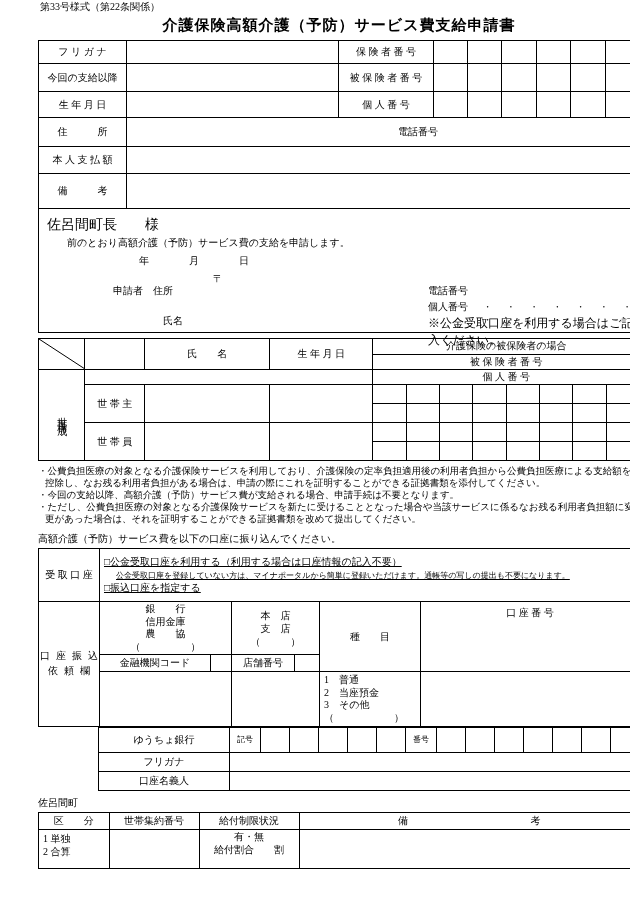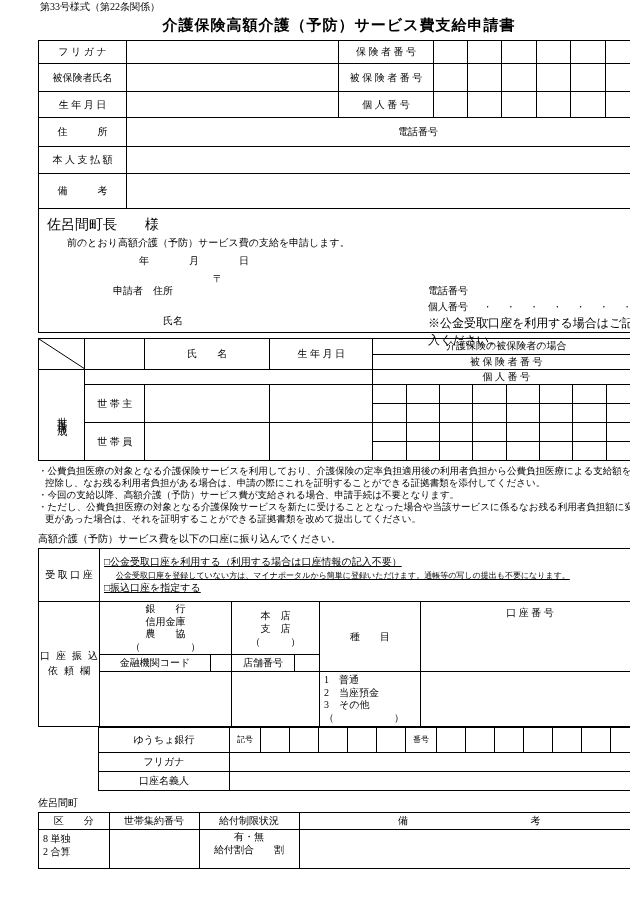--- a/index.html
+++ b/index.html
@@ -55,21 +55,21 @@
       <td style="width:215px;"></td>
       <td class="lbl" style="width:95px;">保 険 者 番 号</td>
       <td style="width:34px;"></td>
       <td style="width:34px;"></td>
       <td style="width:34px;"></td>
       <td style="width:34px;"></td>
       <td style="width:34px;"></td>
       <td style="width:34px;"></td>
     </tr>
     <tr>
-      <td class="lbl" style="height:27px;">被保険者氏名</td>
+      <td class="lbl" style="height:27px;">今回の支給以降</td>
       <td></td>
       <td class="lbl">被 保 険 者 番 号</td>
       <td></td>
       <td></td>
       <td></td>
       <td></td>
       <td></td>
       <td></td>
     </tr>
     <tr>
@@ -323,21 +323,21 @@
       <td class="ctr" style="width:90px;">世帯集約番号</td>
       <td class="ctr" style="width:100px;">給付制限状況</td>
       <td class="ctr" style="width:342px;">
         <span>備</span>
         <span style="margin-left:120px;">考</span>
       </td>
     </tr>
     <tr>
       <td class="left cellpad" style="height:34px;vertical-align:top;">
         <div style="line-height:1.3;">
-          <div>8 単独</div>
+          <div>1 単独</div>
           <div>2 合算</div>
         </div>
       </td>
       <td></td>
       <td class="ctr top">
         <div style="line-height:1.3;">
           <div>有・無</div>
           <div>給付割合　　割</div>
         </div>
       </td>

